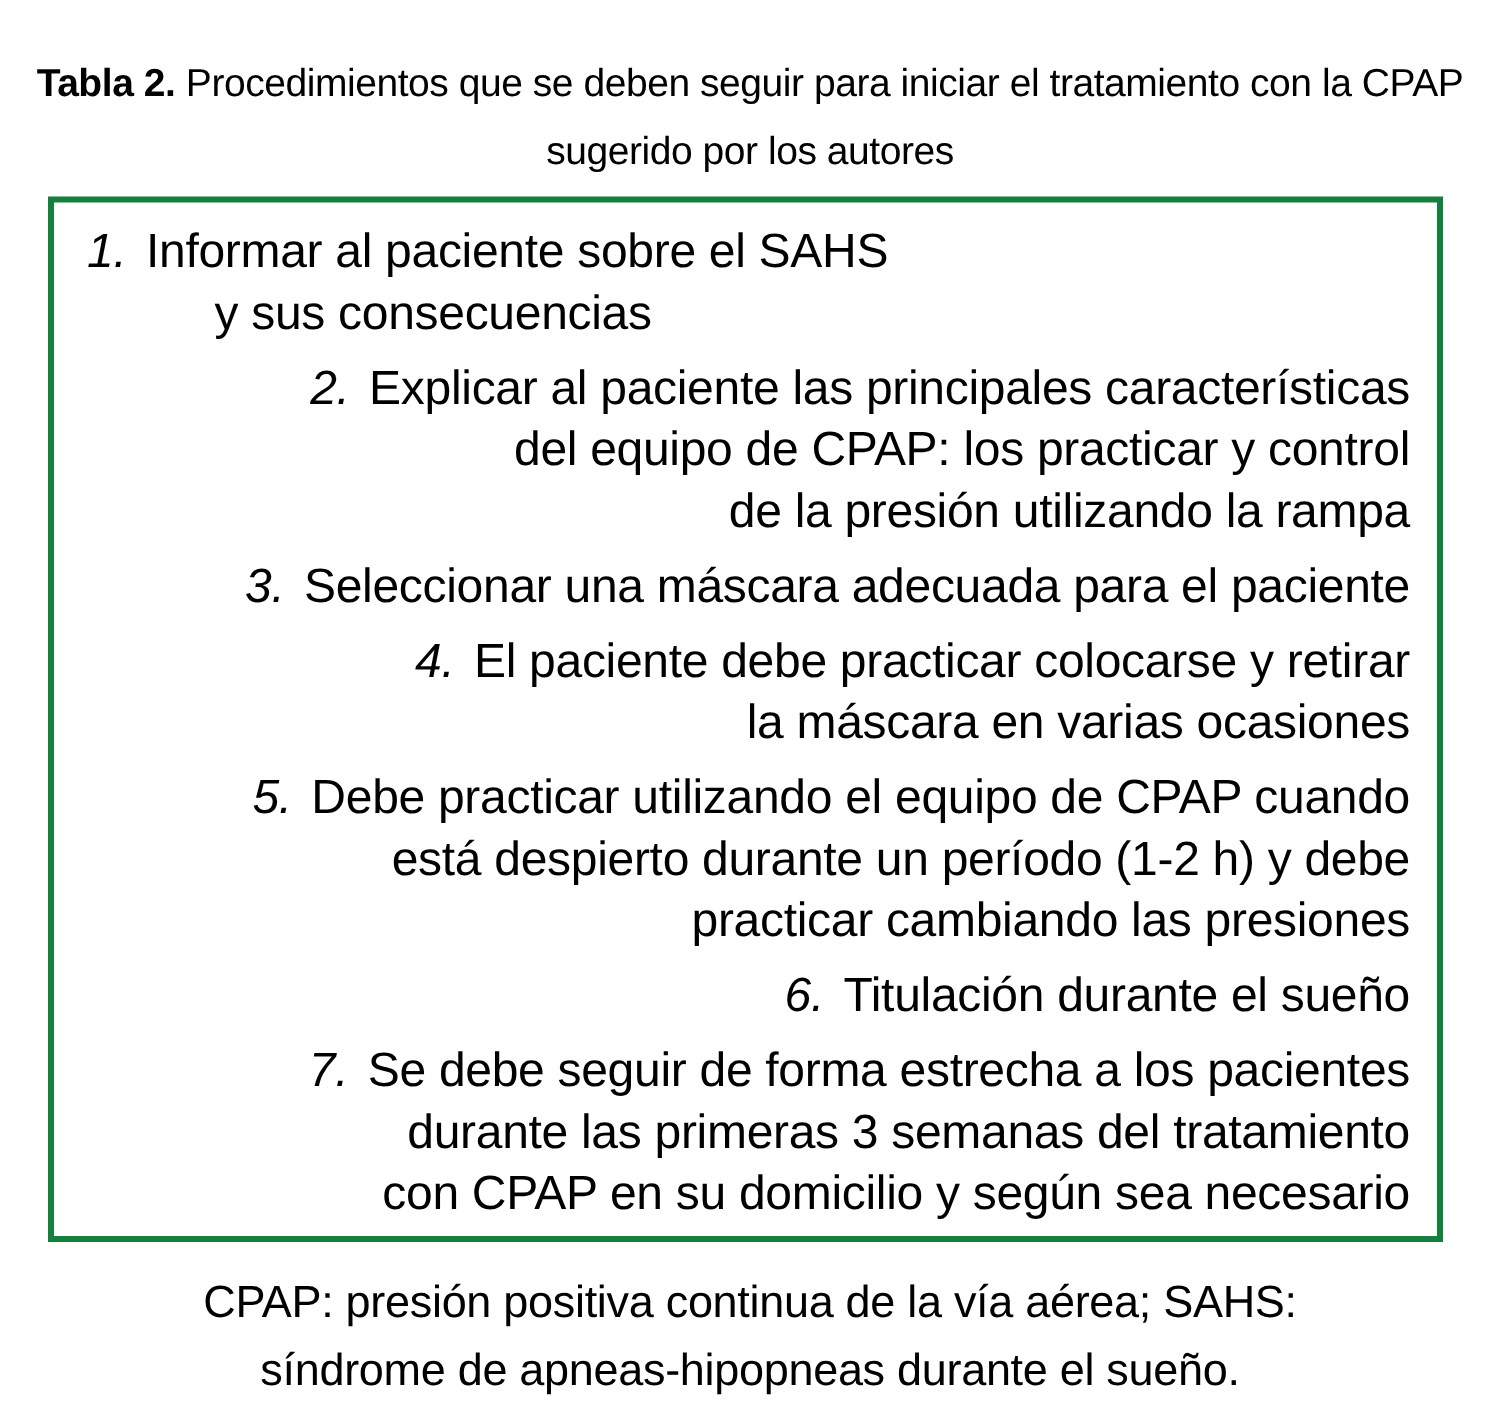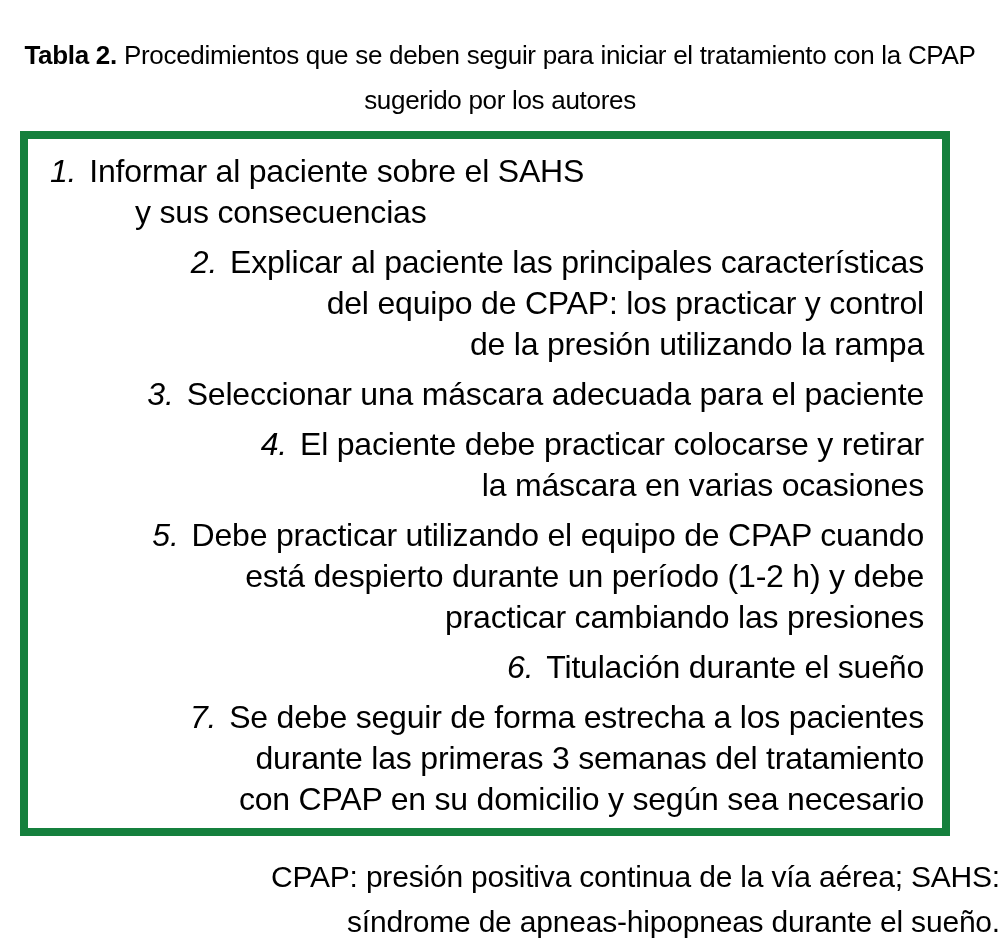--- a/index.html
+++ b/index.html
@@ -17,43 +17,43 @@
   }
   .title {
     margin: 33px 18px 0 18px;
     text-align: center;
     font-size: 26px;
     line-height: 45px;
     letter-spacing: -0.3px;
   }
   .title .title-label { font-weight: bold; }
   .box {
-    margin-left: 20px;
+    margin-left: 32px;
     margin-top: 8px;
     width: 930px;
-    border: 8px solid #15803d;
+    border: 4px solid #15803d;
     padding: 12px 18px 8px 22px;
     background: #ffffff;
   }
   .item + .item { margin-top: 9px; text-align: right; }
   .line {
     font-size: 32px;
     line-height: 41px;
     white-space: nowrap;
     letter-spacing: -0.2px;
   }
   .num {
     font-style: italic;
     display: inline-block;
     margin-right: 13px;
   }
   .cont { margin-left: 85px; }
   .footnote {
     margin-top: 18px;
-    text-align: right;
+    text-align: center;
     font-size: 30px;
     line-height: 45px;
     letter-spacing: -0.2px;
   }
 </style>
 </head>
 <body>
 
 <div class="page">
 

